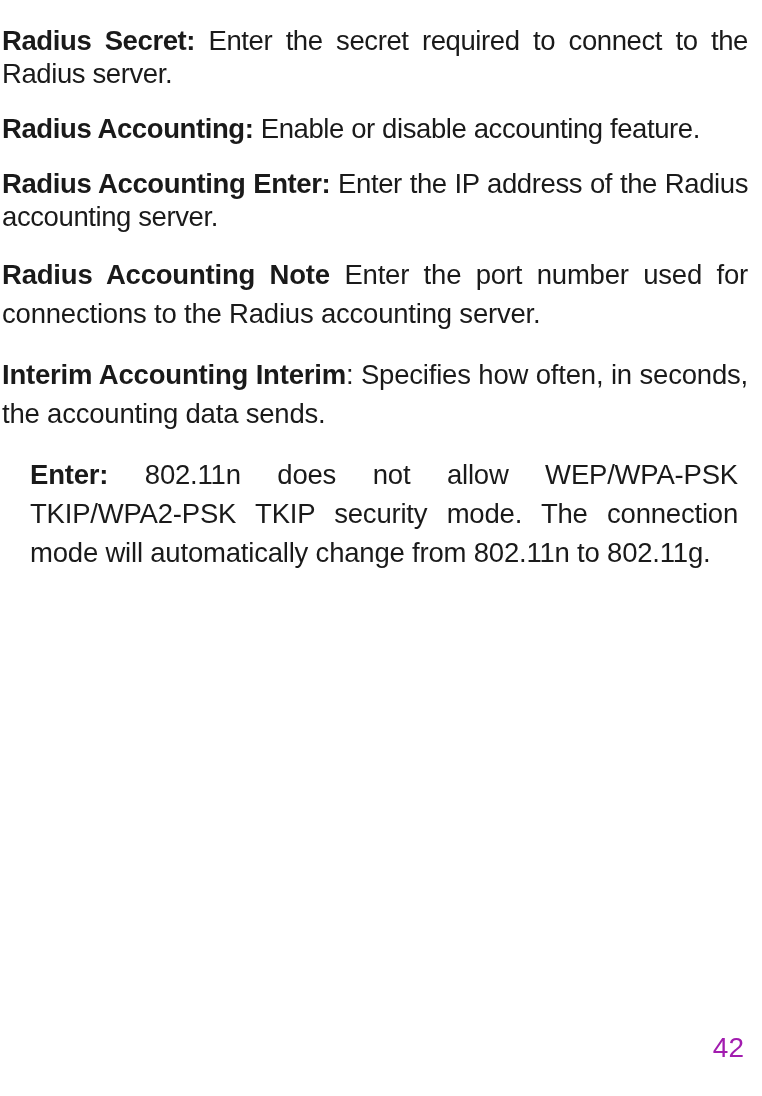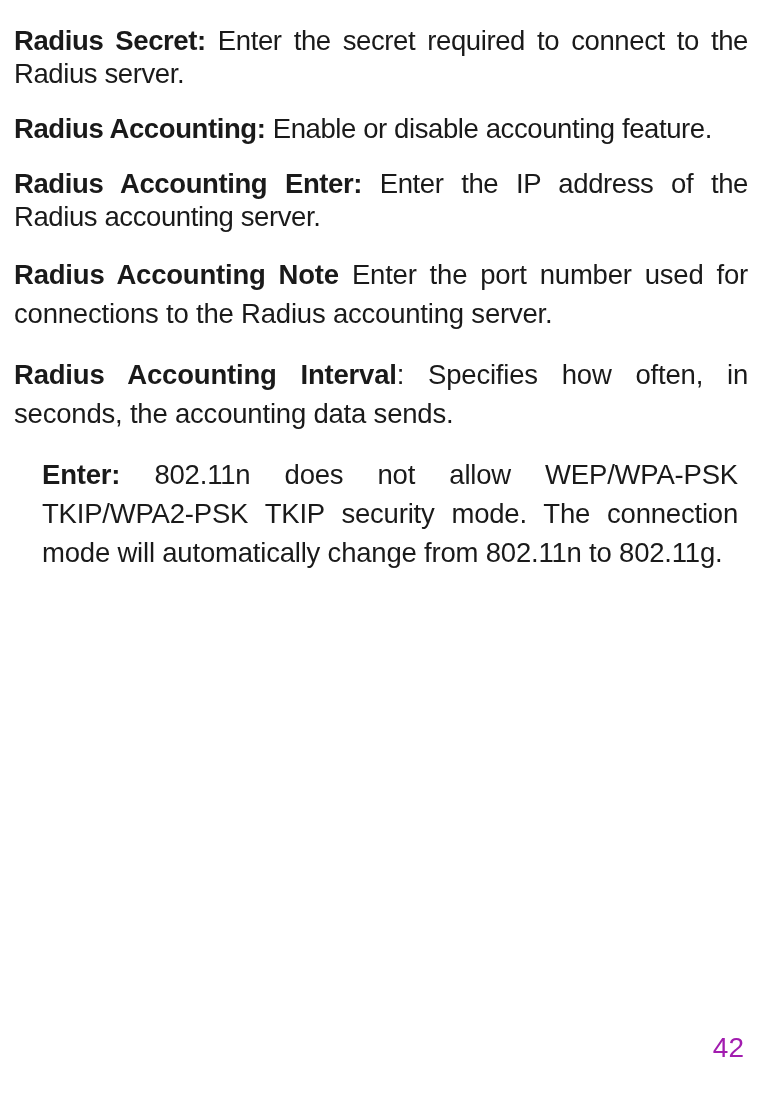--- a/index.html
+++ b/index.html
@@ -10,21 +10,21 @@
     body {
       width: 762px;
       height: 1096px;
       background: #ffffff;
       font-family: "Segoe UI", -apple-system, "Helvetica Neue", Arial, sans-serif;
       color: #1a1a1a;
       position: relative;
       padding-top: 24px;
     }
     .content {
-      padding-left: 14px;
+      padding-left: 2px;
       padding-right: 14px;
     }
     p.def {
       font-size: 27.5px;
       line-height: 1.42;
       margin-bottom: 22px;
       text-align: justify;
       text-justify: inter-word;
       letter-spacing: -0.2px;
     }
@@ -77,21 +77,21 @@
     <span>Enter the IP address of the Radius accounting server.</span>
   </p>
 
   <p class="def">
     <strong>Radius Accounting Note</strong>
     <span>Enter the port number used for connections to the Radius accounting server.</span>
   </p>
 
 
   <p class="def">
-    <strong>Radius Accounting Interval</strong><span>: Specifies how often, in seconds, the accounting data sends.</span>
+    <strong>Interim Accounting Interim</strong><span>: Specifies how often, in seconds, the accounting data sends.</span>
   </p>
 
   <div class="note-block">
     <p class="note">
       <strong>Enter:</strong>
       <span>802.11n does not allow WEP/WPA-PSK TKIP/WPA2-PSK TKIP security mode. The connection mode will automatically change from 802.11n to 802.11g.</span>
     </p>
   </div>
 
 </div>

